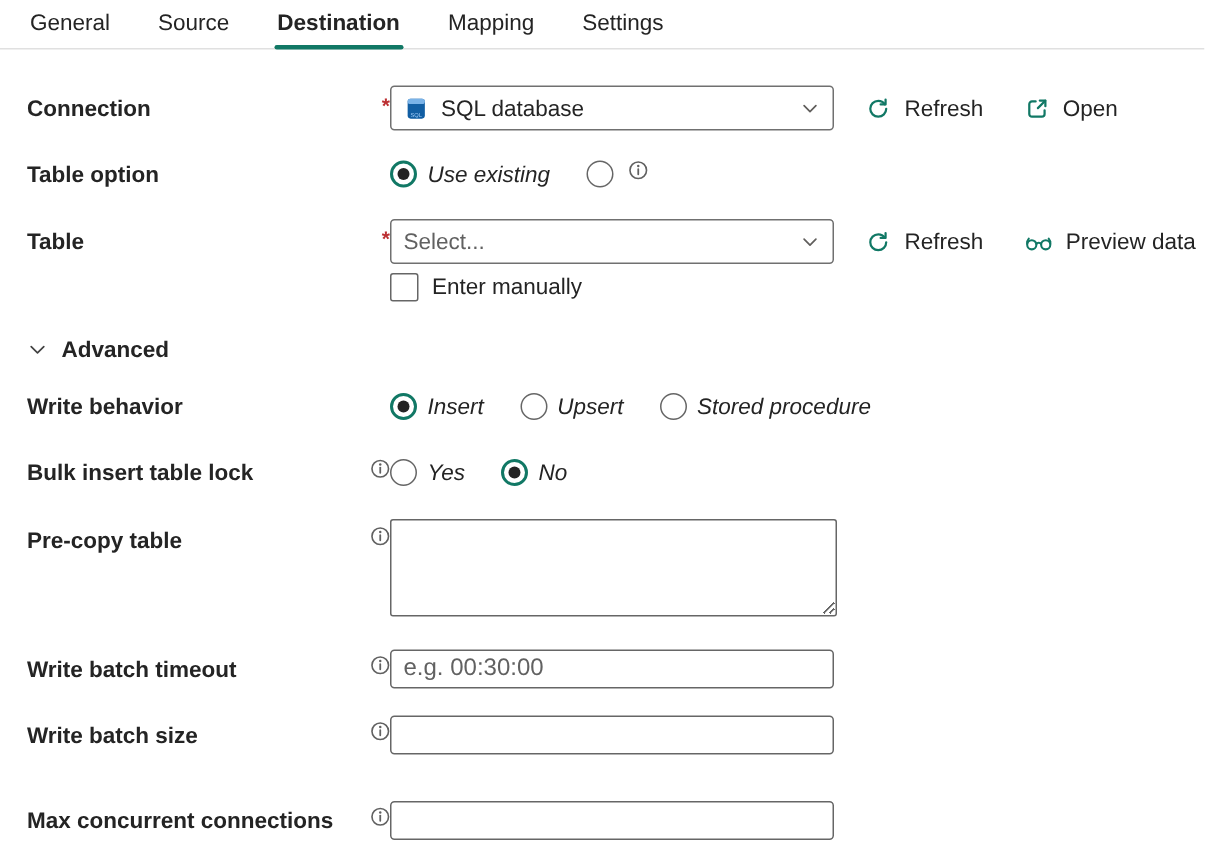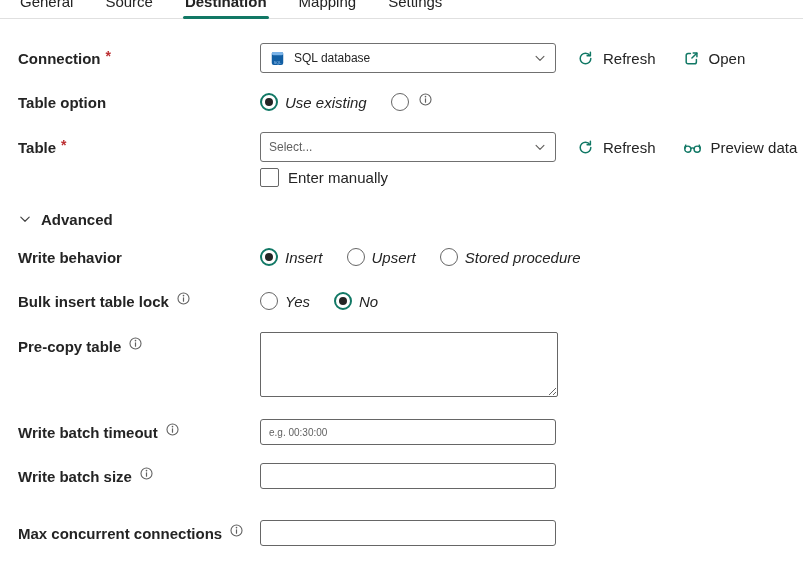--- a/index.html
+++ b/index.html
@@ -9,21 +9,21 @@
     font-family: "Liberation Sans", "DejaVu Sans", sans-serif;
     color: #242424;
     overflow: hidden;
   }
   
   .tabbar {
     display: flex;
     align-items: flex-end;
     padding: 6px 0 0 18px;
     border-bottom: 1px solid #e0e0e0;
-    height: 19px;
+    height: 33px;
   }
   .tab {
     position: relative;
     font-size: 15px;
     margin-right: 28px;
     padding: 2px 2px 8px 2px;
     cursor: pointer;
     color: #242424;
     white-space: nowrap;
   }
@@ -40,44 +40,45 @@
   .content { padding: 24px 0 0 18px; }
   .row { display: flex; align-items: center; }
   .label-cell {
     width: 242px;
     flex: 0 0 242px;
     font-size: 15px;
     font-weight: 600;
     display: flex;
     align-items: center;
     gap: 5px;
+    justify-content: space-between;
   }
   .req { color: #bc2f32; font-weight: 600; font-size: 14px; position: relative; top: -2px; }
   .info { display: inline-flex; margin-left: 3px; position: relative; top: -3px; }
   .ctrl { display: flex; align-items: center; }
   
   .dropdown {
     width: 296px; height: 30px;
     border: 1px solid #707070;
     border-radius: 3px;
     background: #fff;
     display: flex;
     align-items: center;
     padding: 0 8px 0 8px;
     cursor: pointer;
   }
-  .dropdown .dd-text { flex: 1; font-size: 12px; margin-left: 8px; white-space: nowrap; overflow: hidden; }
+  .dropdown .dd-text { flex: 1; font-size: 15px; margin-left: 8px; white-space: nowrap; overflow: hidden; }
   .dropdown .dd-text.placeholder { color: #616161; margin-left: 0; }
   .chev { display: inline-flex; }
   .txt-input {
     width: 296px; height: 26px;
     border: 1px solid #666666;
     border-radius: 3px;
     font-family: "Liberation Sans", sans-serif;
-    font-size: 10px;
+    font-size: 16px;
     padding: 0 8px;
     color: #242424;
     outline: none;
   }
   .txt-input::placeholder { color: #616161; }
   textarea.script-box {
     width: 298px; height: 65px;
     border: 1px solid #666666;
     border-radius: 2px;
     font-family: "Liberation Sans", sans-serif;

